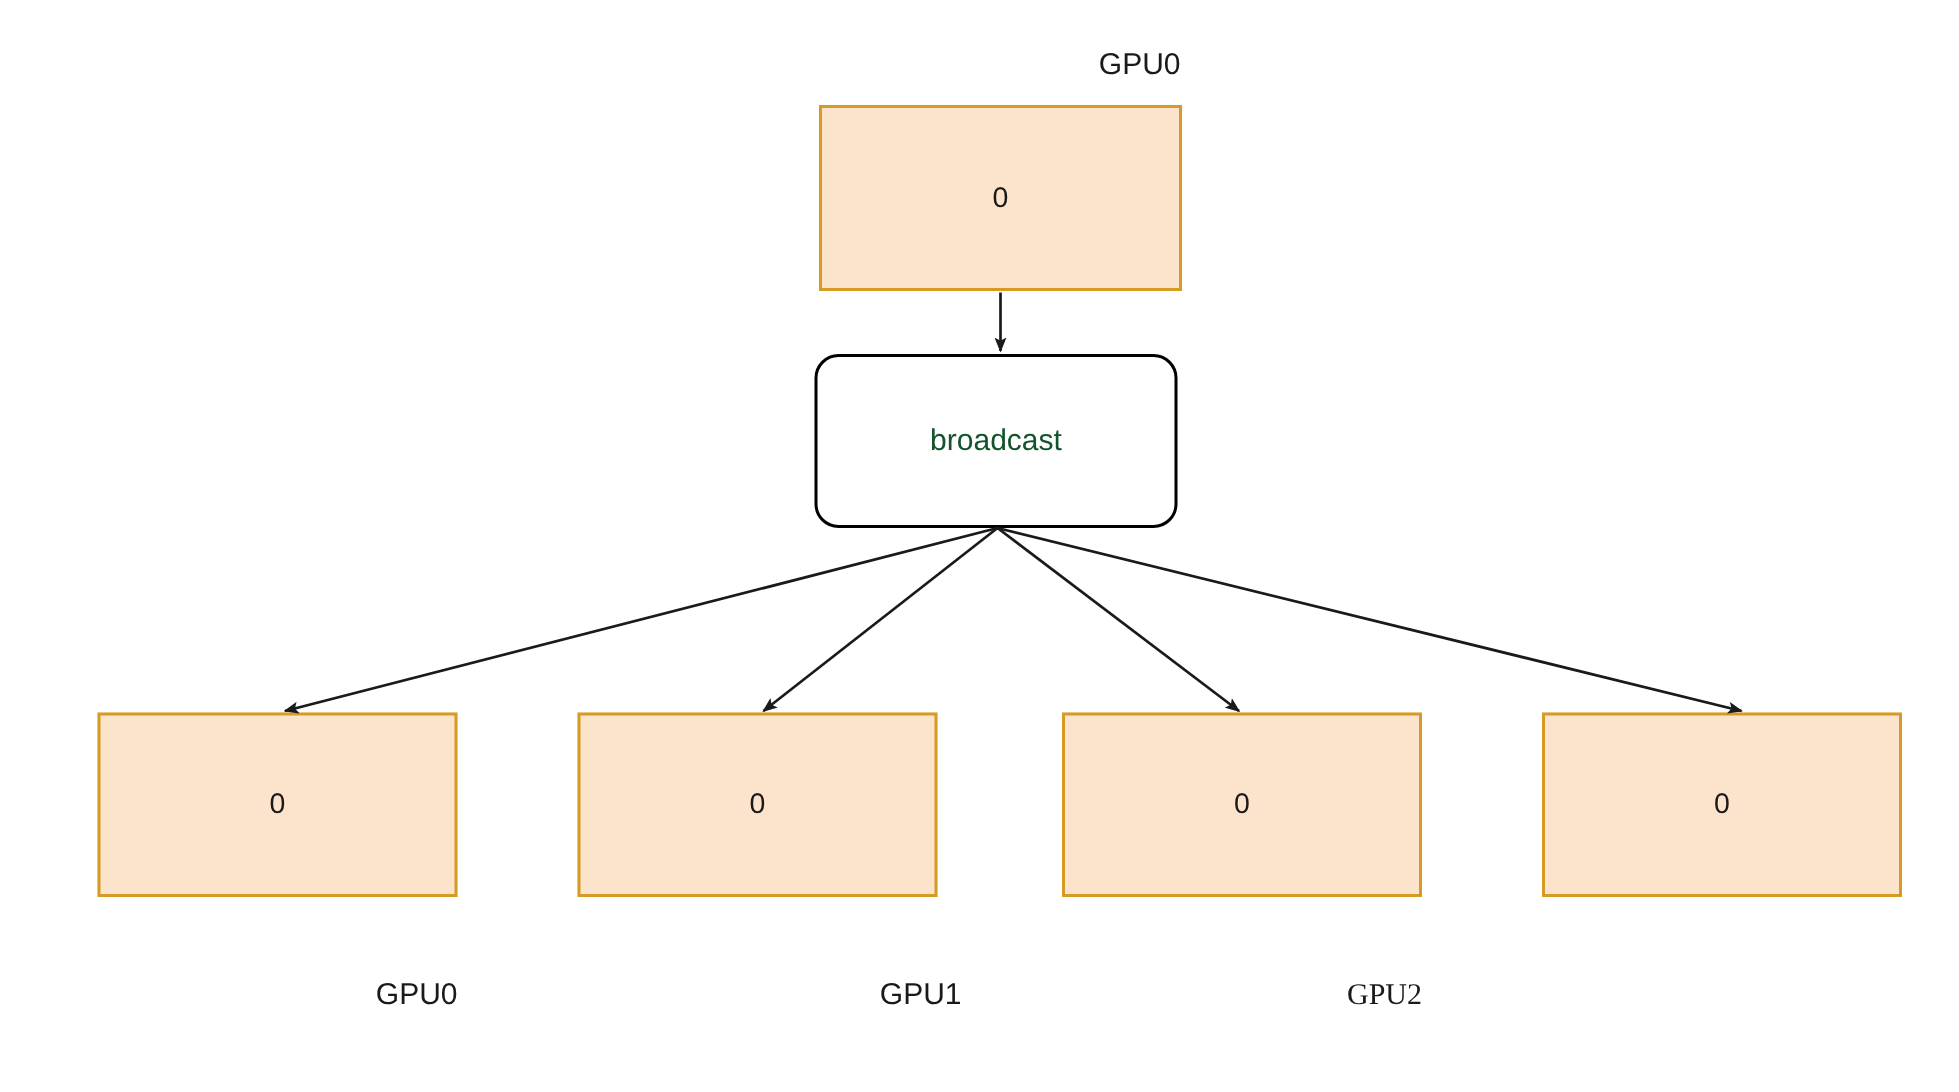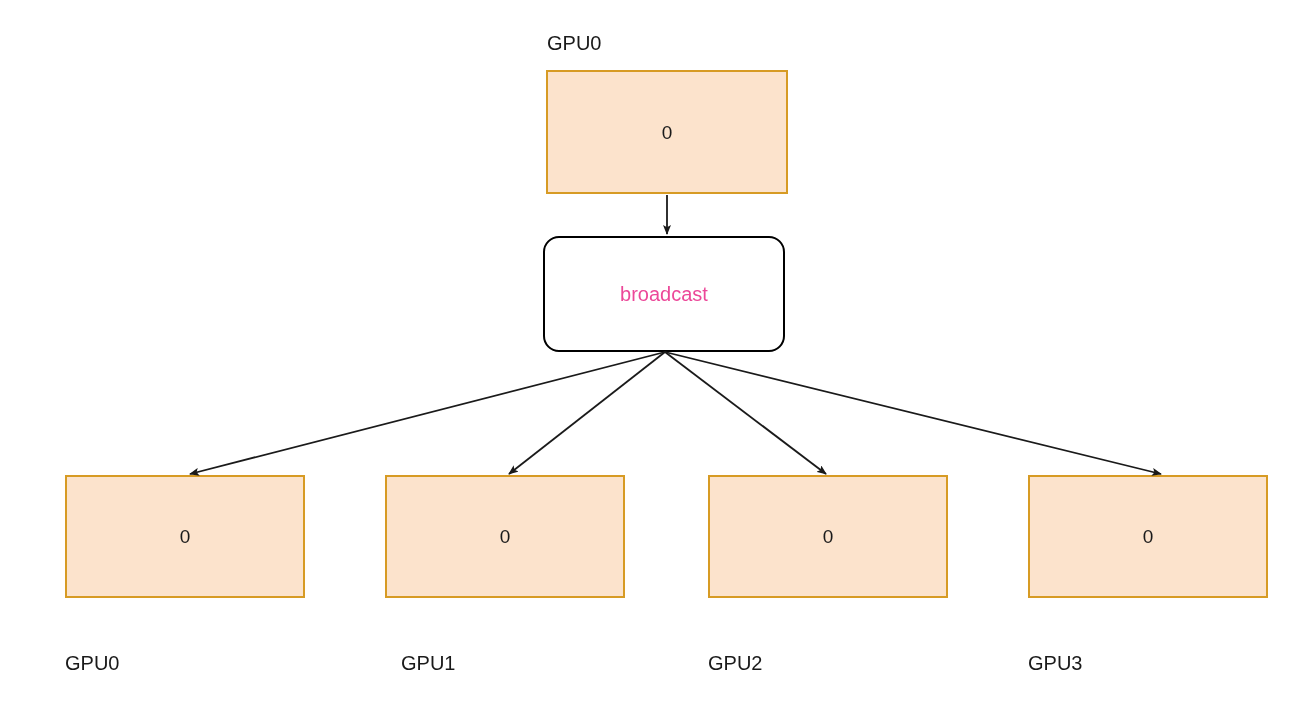--- a/index.html
+++ b/index.html
@@ -42,37 +42,37 @@
   }
   .gpu-node .node-value {
     font-size: 19px;
     color: #1a1a1a;
     line-height: 1;
   }
   .node-caption {
     position: absolute;
     font-size: 20px;
     color: #1a1a1a;
-    text-align: left;
+    text-align: right;
     white-space: nowrap;
     line-height: 1;
   }
   .op-node {
     position: absolute;
     box-sizing: border-box;
     background: #ffffff;
     border: 2px solid #000000;
     border-radius: 16px;
     display: flex;
     align-items: center;
     justify-content: center;
   }
   .op-node .op-label {
     font-size: 20px;
-    color: #ec4899;
+    color: #14532d;
     line-height: 1;
   }
 </style>
 </head>
 <body>
 
 <div id="diagram-canvas">
 
   <div class="node-caption" style="left: 547px; top: 33px; width: 240px;">GPU0</div>
 
@@ -92,22 +92,21 @@
   </div>
   <div class="gpu-node" style="left: 708px; top: 475px; width: 240px; height: 123px;">
     <span class="node-value">0</span>
   </div>
   <div class="gpu-node" style="left: 1028px; top: 475px; width: 240px; height: 123px;">
     <span class="node-value">0</span>
   </div>
 
   <div class="node-caption" style="left: 65px; top: 653px; width: 240px;">GPU0</div>
   <div class="node-caption" style="left: 401px; top: 653px; width: 240px;">GPU1</div>
-  <div class="node-caption" style="left: 708px; top: 653px; width: 240px;">GPU2</div>
-  <div class="node-caption" style="left: 1028px; top: 653px; width: 240px;">GPU3</div>
+  <div class="node-caption" style="left: 708px; top: 653px; width: 240px; font-family: Liberation Serif, serif;">GPU2</div>
 
   <svg class="edge-layer" viewBox="0 0 1306 728" width="1306" height="728" xmlns="http://www.w3.org/2000/svg">
     <defs>
       <marker id="arrowhead" markerWidth="10" markerHeight="8" refX="9" refY="4" orient="auto" markerUnits="userSpaceOnUse">
         <path d="M0,0 L10,4 L0,8 L2.2,4 Z" fill="#1a1a1a"></path>
       </marker>
     </defs>
 
     <line x1="667" y1="195" x2="667" y2="234" stroke="#1a1a1a" stroke-width="1.8" marker-end="url(#arrowhead)"></line>
 

